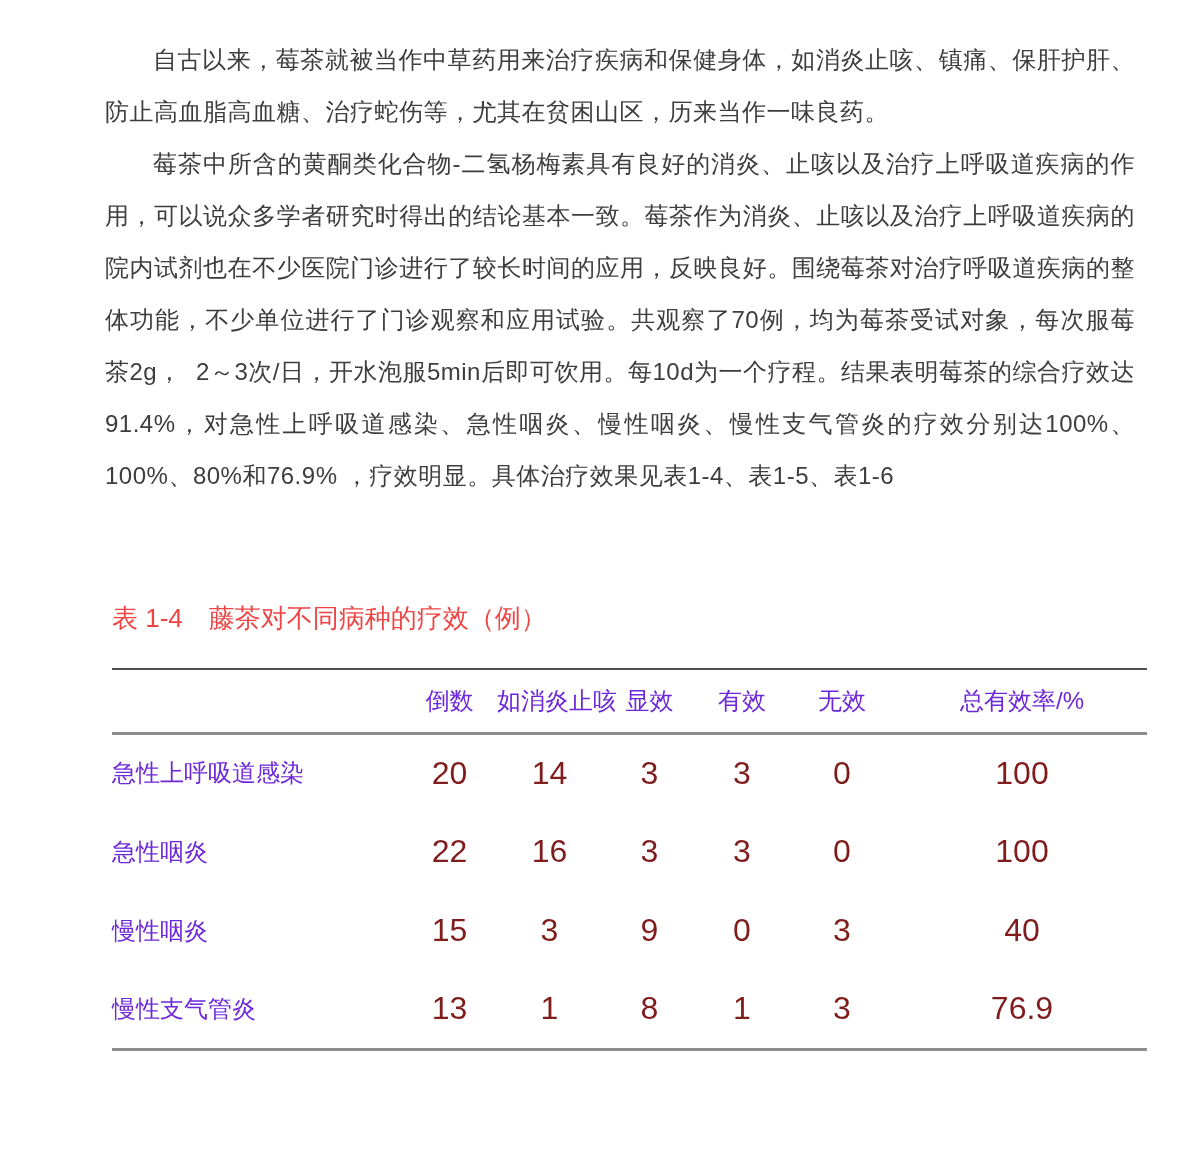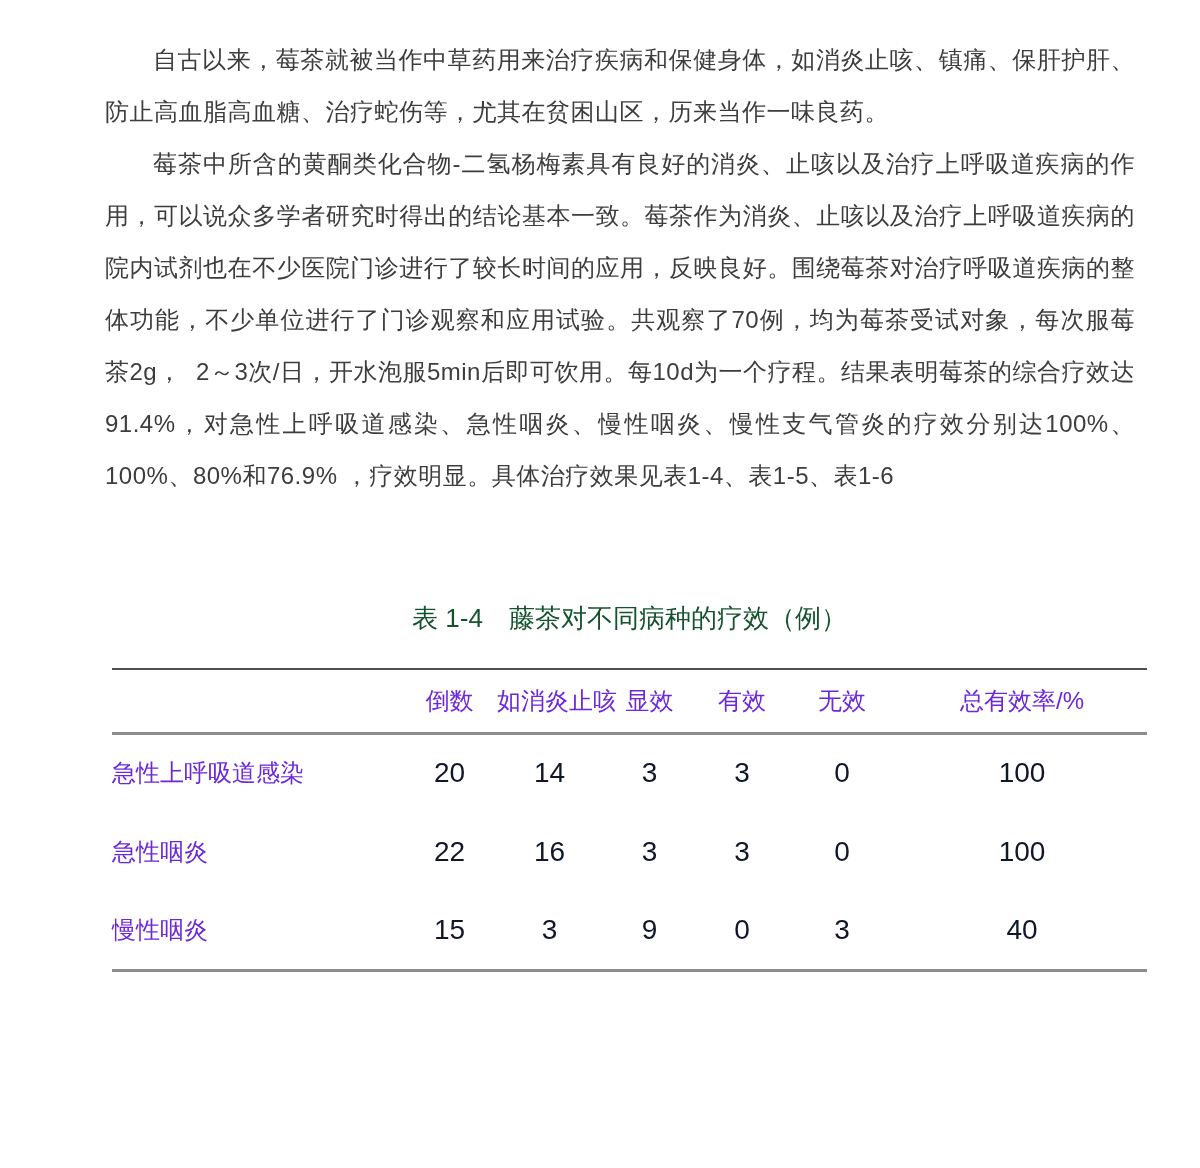--- a/index.html
+++ b/index.html
@@ -26,25 +26,24 @@
     text-align: justify;
     text-indent: 2em;
     letter-spacing: 0.5px;
   }
   .table-section {
     margin-top: 96px;
   }
   .table-title {
     width: 1035px;
     margin-left: 7px;
-    text-align: center;
     font-size: 26px;
     line-height: 40px;
     margin-bottom: 30px;
-    color: #14532d;
+    color: #ef4444;
   }
   table.data-table {
     width: 1035px;
     margin-left: 7px;
     border-collapse: collapse;
     table-layout: fixed;
     border-top: 2px solid #4f4f4f;
     border-bottom: 3px solid #8c8c8c;
   }
   table.data-table thead tr {
@@ -57,22 +56,22 @@
   th, td {
     font-weight: normal;
     font-size: 24px;
     color: #6d28d9;
     text-align: center;
     padding: 0;
     vertical-align: middle;
     white-space: nowrap;
   }
   td.num {
-    font-size: 28px;
-    color: #0f172a;
+    font-size: 32px;
+    color: #7f1d1d;
   }
   th.col-label, td.col-label {
     text-align: left;
   }
 </style>
 </head>
 <body>
 
 <div class="page">
 
@@ -124,17 +123,26 @@
         </tr>
         <tr>
           <td class="col-label">慢性咽炎</td>
           <td class="num">15</td>
           <td class="num">3</td>
           <td class="num">9</td>
           <td class="num">0</td>
           <td class="num">3</td>
           <td class="num">40</td>
         </tr>
+        <tr>
+          <td class="col-label">慢性支气管炎</td>
+          <td class="num">13</td>
+          <td class="num">1</td>
+          <td class="num">8</td>
+          <td class="num">1</td>
+          <td class="num">3</td>
+          <td class="num">76.9</td>
+        </tr>
       </tbody>
     </table>
   </div>
 
 </div>
 
 </body></html>

